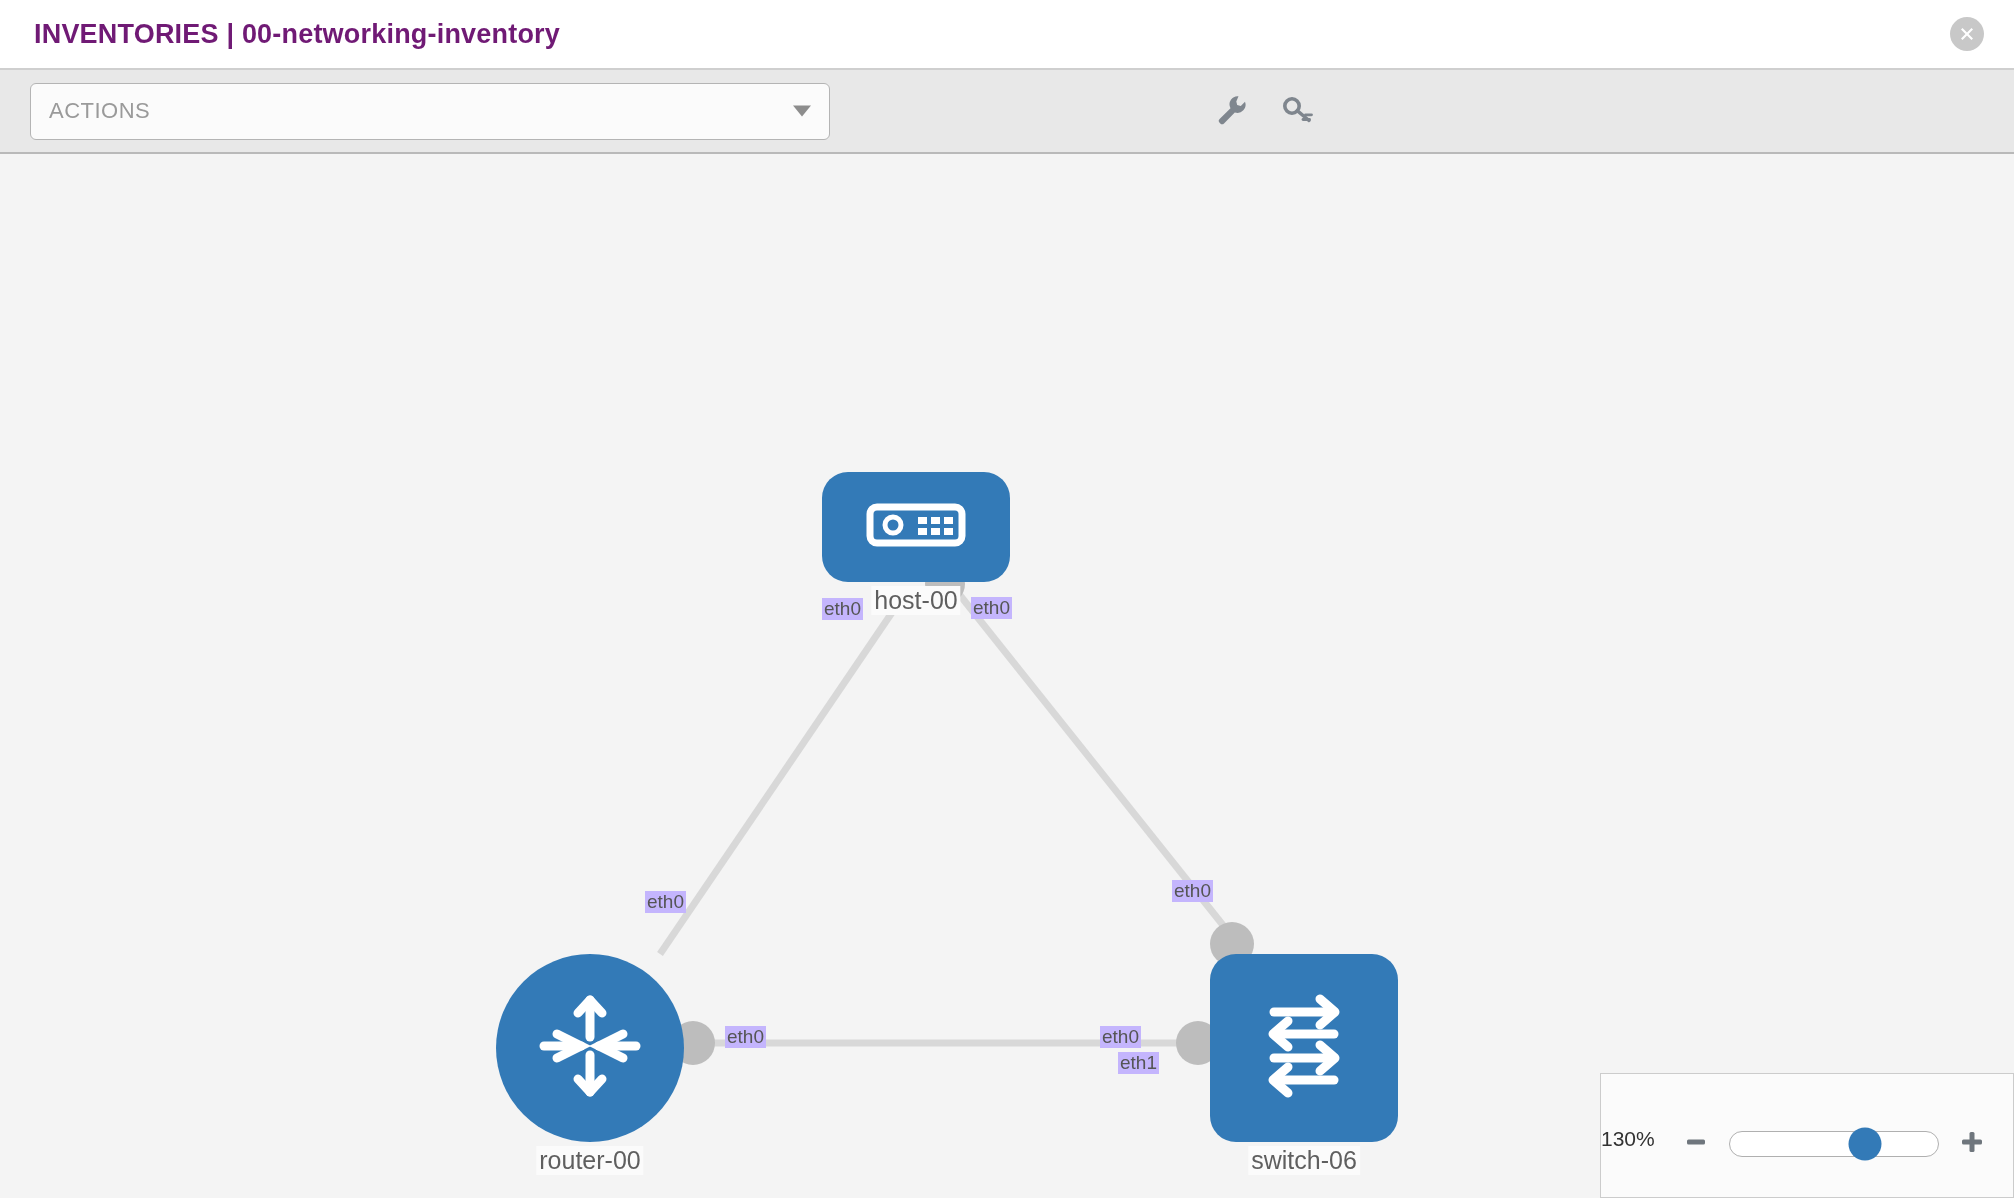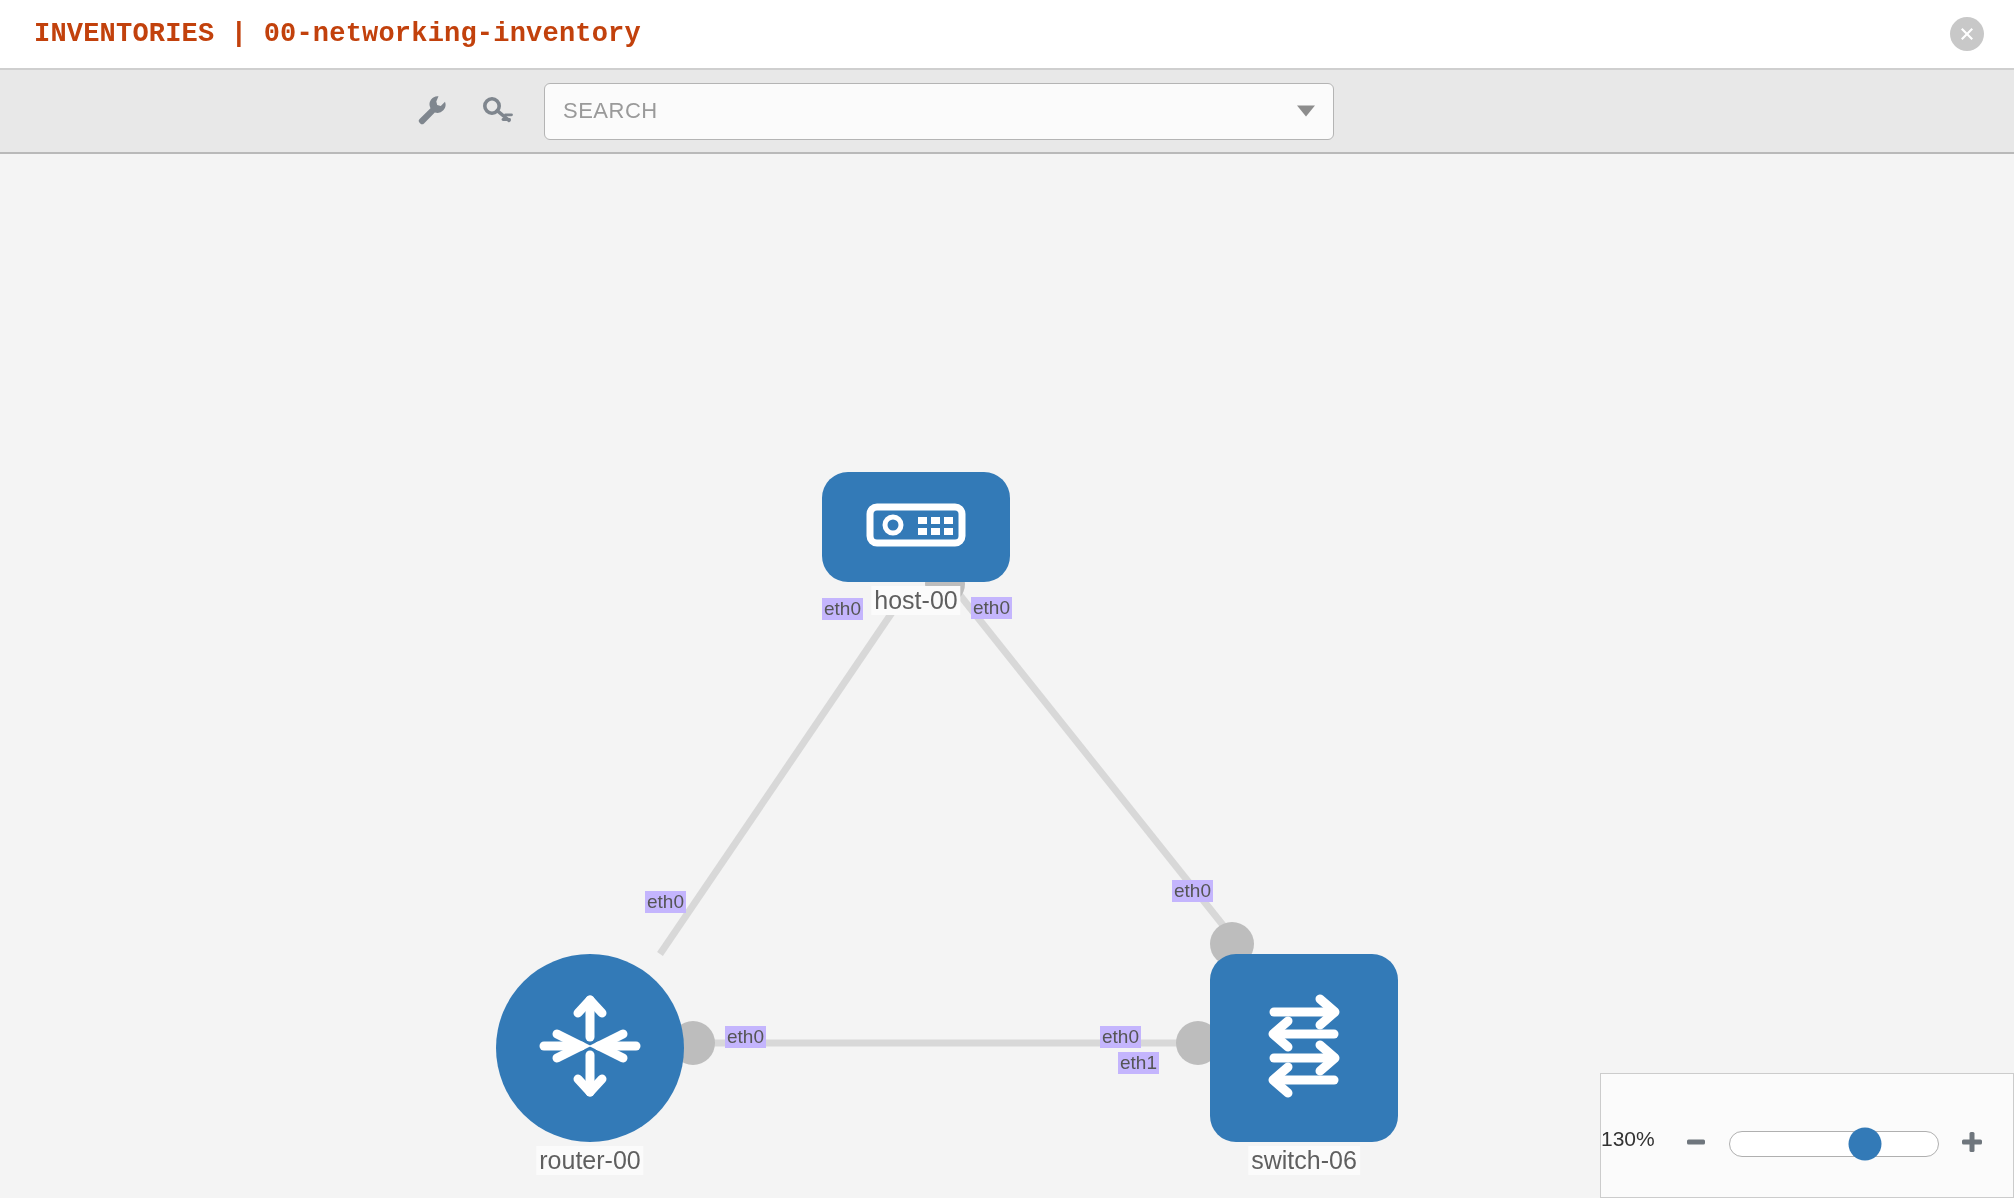--- a/index.html
+++ b/index.html
@@ -17,24 +17,23 @@
     position: relative;
     height: 68px;
     background: #ffffff;
     display: flex;
     align-items: center;
     padding: 0 34px;
   }
   .page-title {
     font-size: 27px;
     font-weight: bold;
-    color: #c2410c;
+    color: #701a75;
     letter-spacing: 0.2px;
     white-space: nowrap;
-    font-family: Liberation Mono, monospace;
   }
   .close-btn {
     position: absolute;
     right: 30px;
     top: 50%;
     transform: translateY(-50%);
     width: 34px;
     height: 34px;
     border-radius: 50%;
     background: #c8c8c8;
@@ -221,20 +220,24 @@
     <span>
       <svg width="20" height="20" viewBox="0 0 20 20">
         <path d="M5.5 4 L10 8.5 L14.5 4 L16 5.5 L11.5 10 L16 14.5 L14.5 16 L10 11.5 L5.5 16 L4 14.5 L8.5 10 L4 5.5 Z" fill="#ffffff"></path>
       </svg>
     </span>
   </div>
 </div>
 
 <div class="toolbar">
 
+  <div class="actions-select">
+    <span class="sel-label">ACTIONS</span>
+    <span class="caret"></span>
+  </div>
 
   <div class="tool-icons">
     <div class="tool-icon">
       <span>
         <svg width="34" height="34" viewBox="0 0 34 34">
           <path d="M24.5 4.2 a8.2 8.2 0 0 0 -8.0 12.0 L5.6 27.0 a2.6 2.6 0 0 0 0 3.7 l0.7 0.7 a2.6 2.6 0 0 0 3.7 0 L20.8 20.5 a8.2 8.2 0 0 0 10.2 -10.8 l-4.2 4.2 -3.6 -0.9 -0.9 -3.6 z" fill="#7f868e"></path>
         </svg>
       </span>
     </div>
     <div class="tool-icon">
@@ -242,24 +245,20 @@
         <svg width="34" height="34" viewBox="0 0 34 34">
           <circle cx="12" cy="14" r="7.2" fill="none" stroke="#7f868e" stroke-width="3.6"></circle>
           <path d="M17.2 18.6 L29 28.5" stroke="#7f868e" stroke-width="3.4" stroke-linecap="round"></path>
           <path d="M25.5 22.8 L31.5 22.8" stroke="#7f868e" stroke-width="2.8" stroke-linecap="round"></path>
           <path d="M23.0 27.5 L29.5 27.5" stroke="#7f868e" stroke-width="2.8" stroke-linecap="round"></path>
         </svg>
       </span>
     </div>
   </div>
 
-  <div class="search-box">
-    <span class="ph">SEARCH</span>
-    <span class="caret"></span>
-  </div>
 </div>
 
 <div class="canvas">
 
   <svg class="graph-svg" viewBox="0 0 2014 1044">
 
     <g>
       <line x1="660" y1="800" x2="908" y2="435" stroke="#d8d8d8" stroke-width="7"></line>
     </g>
     <g>

